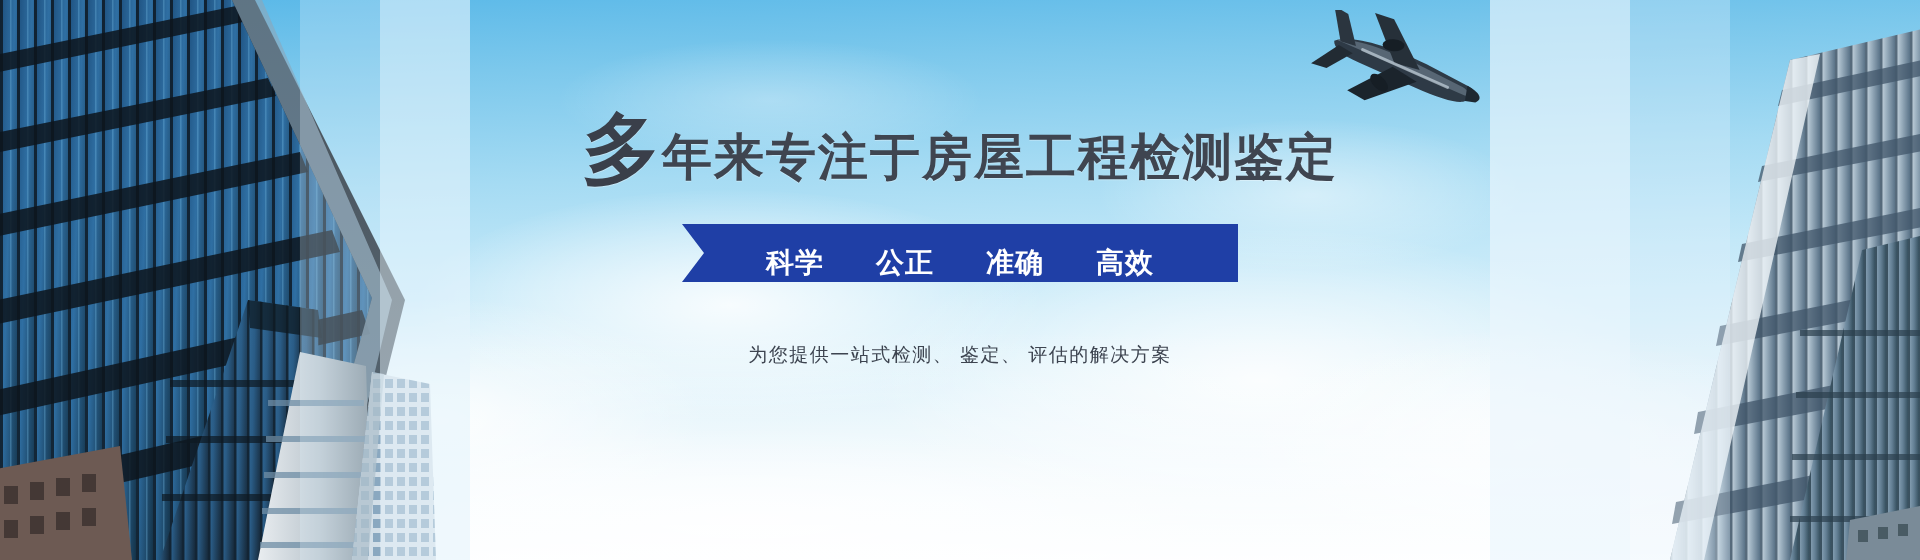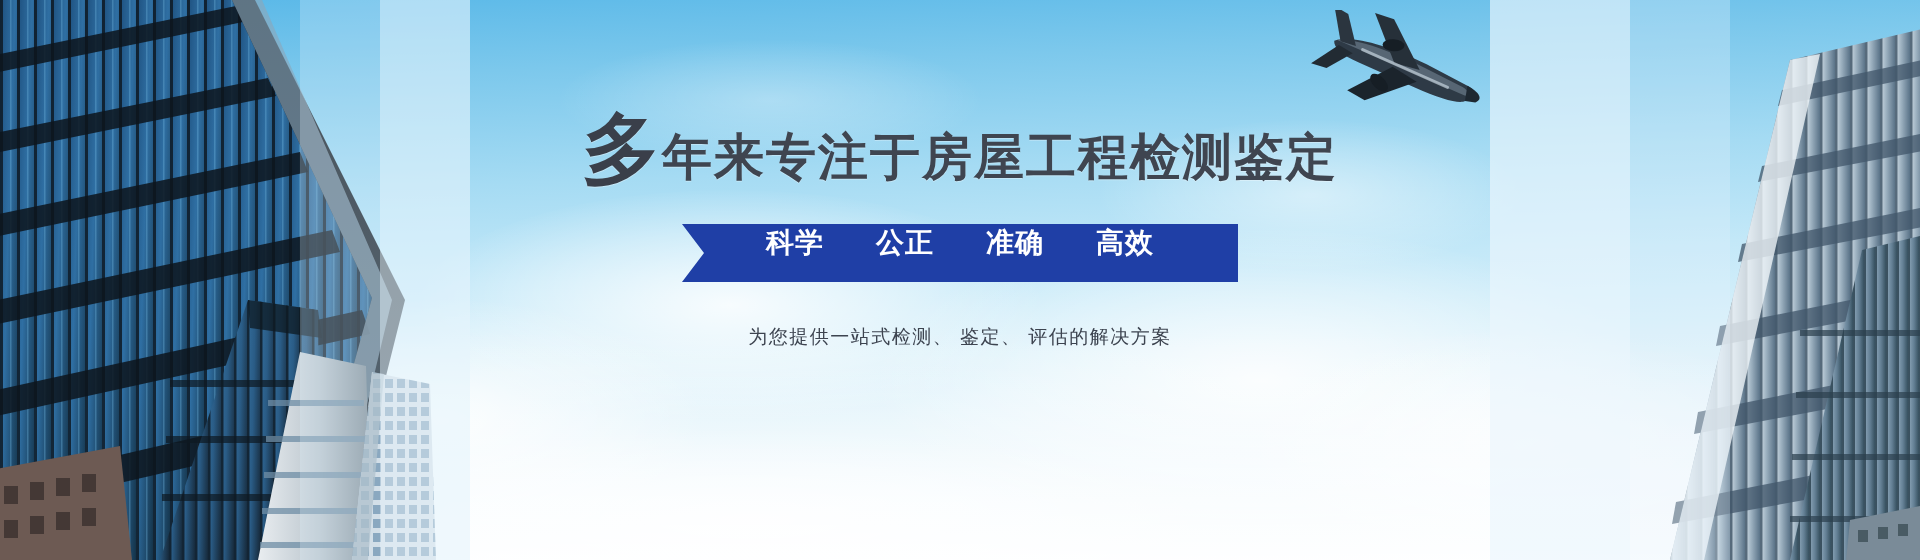--- a/index.html
+++ b/index.html
@@ -101,35 +101,35 @@
   
   .ribbon-wrap {
     margin-top: 40px;
     position: relative;
     height: 58px;
   }
   .ribbon {
     height: 58px;
     background: #1f3fa6;
     display: flex;
-    align-items: flex-start;
+    align-items: flex-end;
     justify-content: center;
     padding: 0 58px;
     color: #ffffff;
     font-size: 28px;
     font-weight: bold;
     letter-spacing: 1px;
     -webkit-clip-path: polygon(0 0, 100% 0, 100% 100%, 0 100%, 22px 50%);
     clip-path: polygon(0 0, 100% 0, 100% 100%, 0 100%, 22px 50%);
     box-shadow: 0 2px 6px rgba(20,40,120,0.25);
   }
   .ribbon .word { padding: 0 26px; }
 
   .subtitle {
-    margin-top: 42px;
+    margin-top: 60px;
     font-size: 19px;
     color: #3d4450;
     letter-spacing: 1.5px;
     white-space: nowrap;
   }
 </style>
 </head>
 <body>
 
 <div class="banner">

